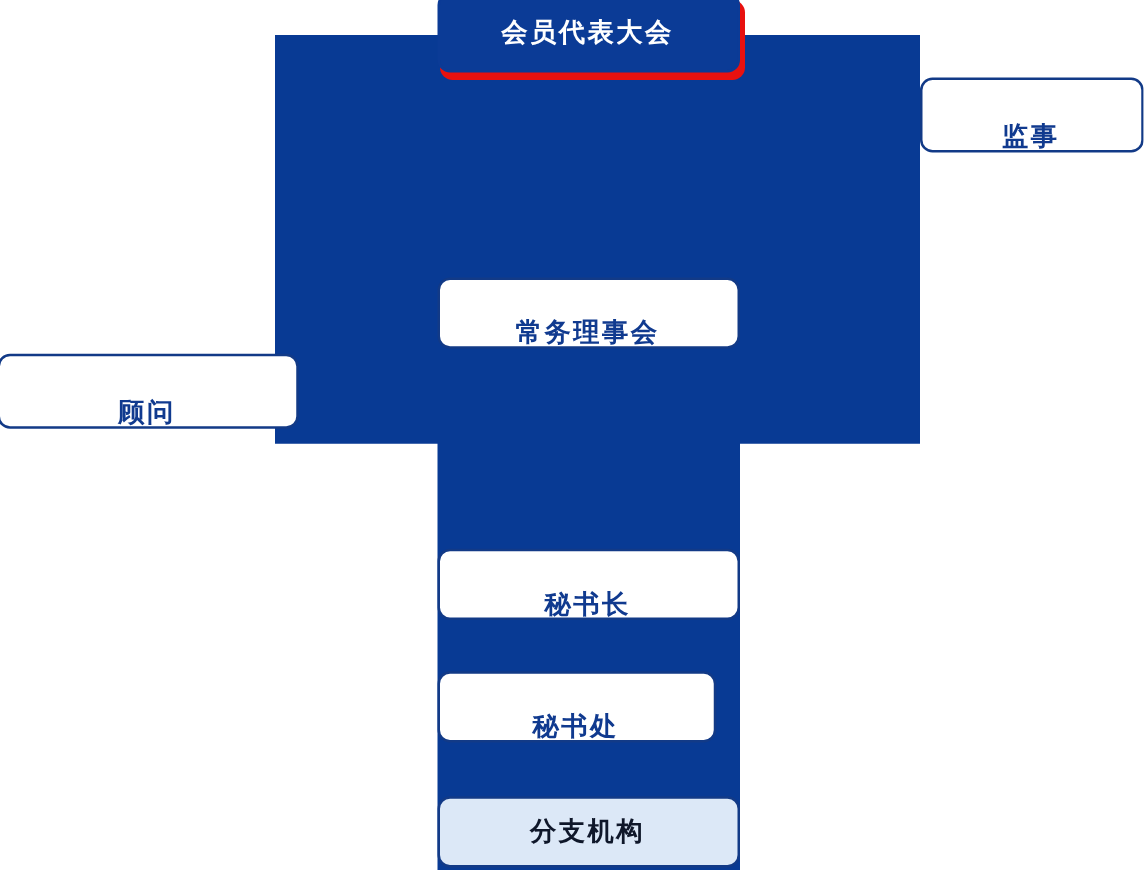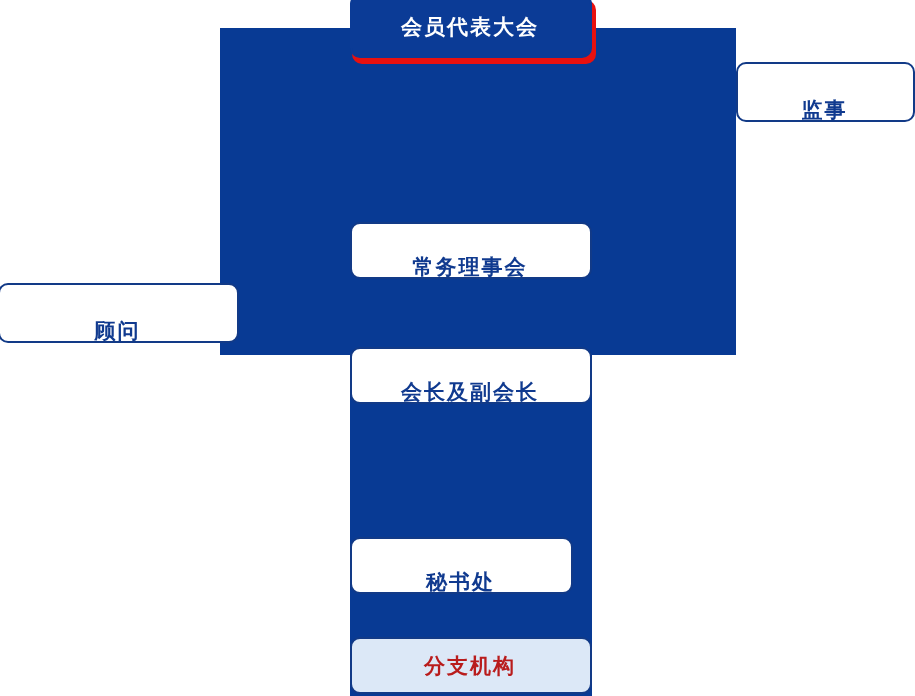--- a/index.html
+++ b/index.html
@@ -53,21 +53,21 @@
   }
   .node-white {
     background: #ffffff;
     border: 2px solid #123a87;
     color: #103a8f;
     align-items: flex-end;
   }
   .node-lightblue {
     background: #dce8f7;
     border: 2px solid #123a87;
-    color: #b91c1c;
+    color: #0f172a;
   }
   .node-filled {
     background: #0b3b96;
     border: 2px solid #0b3b96;
     color: #ffffff;
   }
 
   
   #node-assembly {
     left: 350px;
@@ -136,24 +136,24 @@
 
   <div id="node-advisor" class="node node-white">
     <span class="node-label">顾问</span>
   </div>
 
 
   <div id="node-standing" class="node node-white">
     <span class="node-label">常务理事会</span>
   </div>
 
-  <div id="node-president" class="node node-white">
-    <span class="node-label">会长及副会长</span>
+
+  <div id="node-secretary-gen" class="node node-white">
+    <span class="node-label">秘书长</span>
   </div>
-
 
   <div id="node-secretariat" class="node node-white">
     <span class="node-label">秘书处</span>
   </div>
 
   <div id="node-branch" class="node node-lightblue">
     <span class="node-label">分支机构</span>
   </div>
 
 </div>

